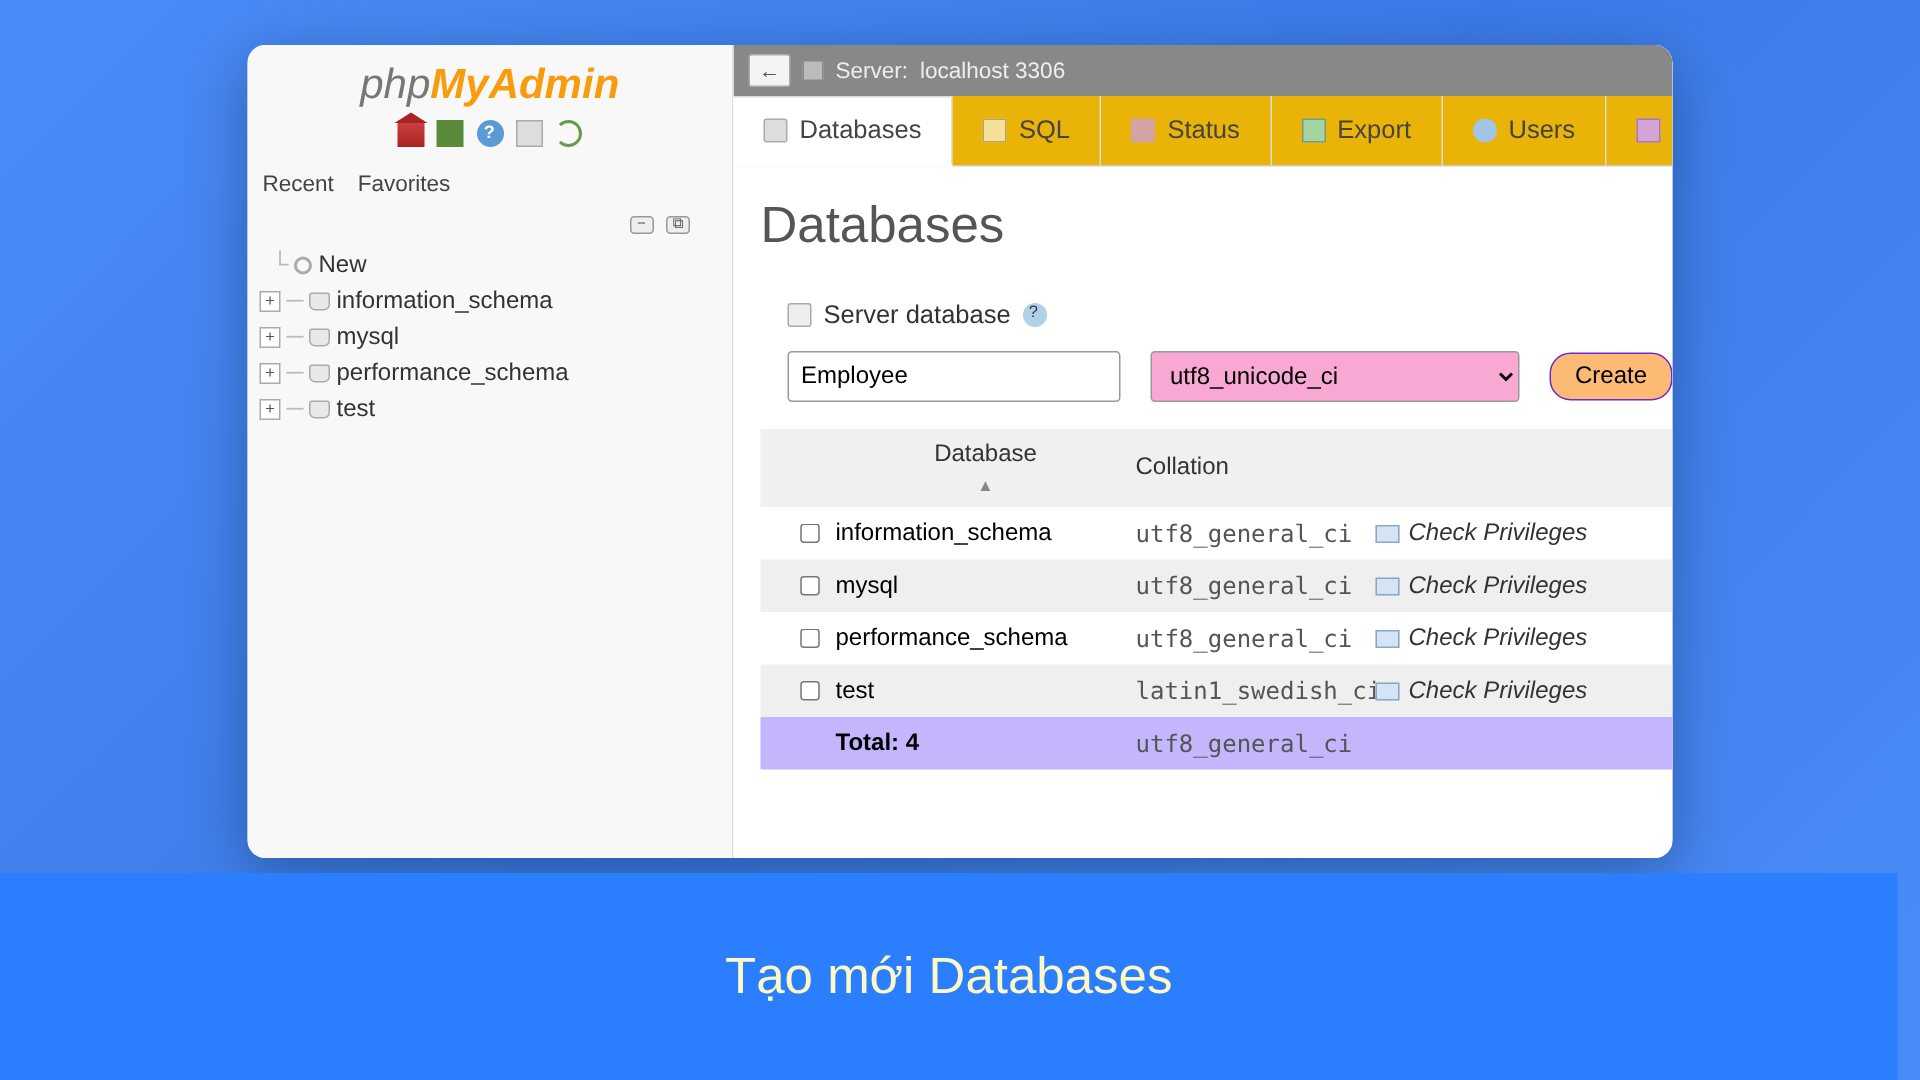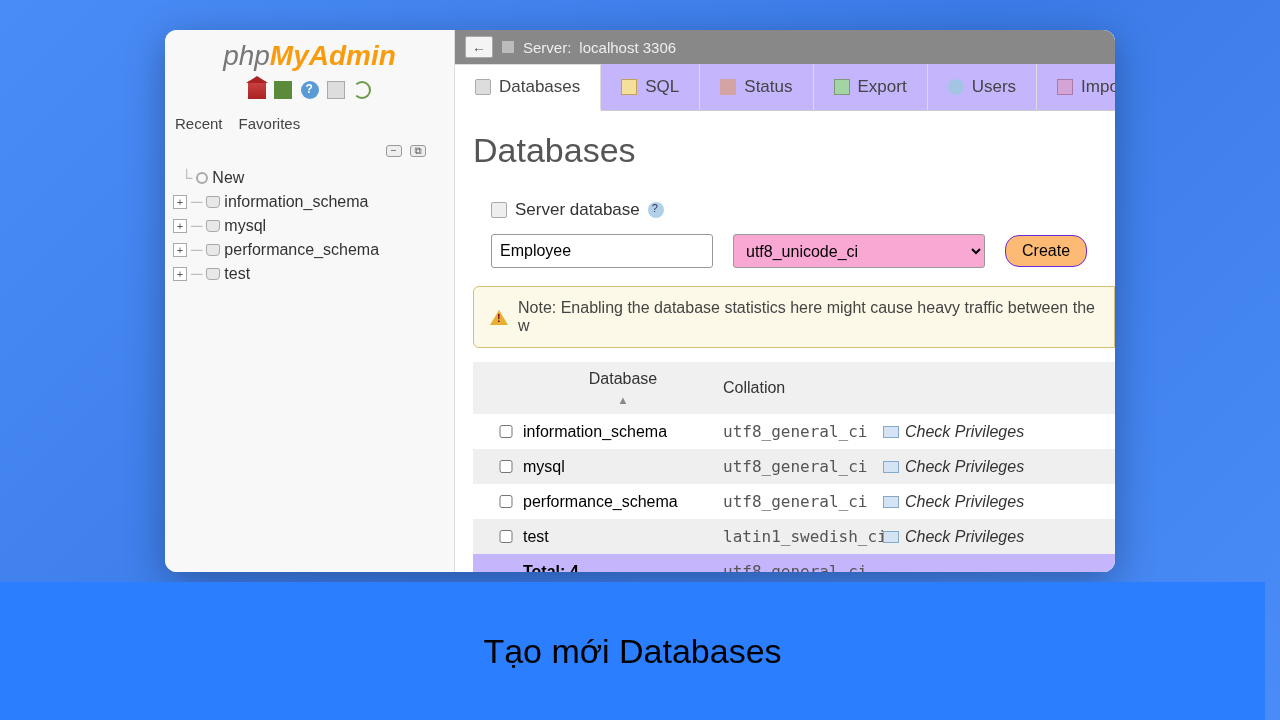--- a/index.html
+++ b/index.html
@@ -16,21 +16,21 @@
   .app-window {
     background: #fff;
     border-radius: 12px;
     box-shadow: 0 10px 40px rgba(0,0,0,0.3);
     height: 542px;
     display: flex;
     overflow: hidden;
     position: relative;
   }
   .sidebar {
-    width: 290px;
+    width: 324px;
     background: #f8f8f8;
     border-right: 1px solid #ddd;
     flex-shrink: 0;
   }
   .logo {
     text-align: center;
     padding: 10px 0 2px;
     font-size: 28px;
     font-weight: bold;
     font-style: italic;
@@ -100,21 +100,21 @@
     color:#444;
     border-right:1px solid #ddd;
     cursor:pointer;
   }
   .tab.active {
     background:#fff;
     border-bottom:2px solid #fff;
     margin-bottom:-1px;
     border-top:1px solid #ddd;
   }
-  .tab:not(.active) { background:#c4b5fd; }
+  .tab:not(.active) { background:#eab308; }
   .tab-ic { width:16px; height:16px; display:inline-block; }
   .tic-db { background:#ddd; border:1px solid #aaa; border-radius:2px; }
   .tic-sql { background:#f4e09a; border:1px solid #c4a050; }
   .tic-status { background:#d4a4a4; }
   .tic-users { background:#a4c4e4; border-radius:50%; }
   .tic-export { background:#a4d4a4; border:1px solid #7a9a7a; }
   .tic-import { background:#d4a4d4; border:1px solid #aa7aaa; }
 
   .content { padding: 20px 0 0 18px; }
   .page-title { font-size: 34px; color:#555; font-weight:normal; padding-bottom: 30px; }
@@ -168,21 +168,21 @@
 
   .caption-bar {
     position:absolute;
     left:0; right:15px;
     top: 582px;
     height: 138px;
     background:#2b7fff;
     display:flex;
     align-items:center;
     justify-content:center;
-    color:#000000;
+    color:#fef9c3;
     font-size:34px;
     font-weight:500;
   }
 </style>
 </head>
 <body>
 
 <div class="wrapper">
   <div class="app-window">
 
@@ -281,24 +281,20 @@
           <span class="help-ic"></span>
         </div>
         <div class="create-form">
           <input type="text" value="Employee" style="">
           <select>
             <option>utf8_unicode_ci</option>
           </select>
           <button class="create-btn">Create</button>
         </div>
 
-        <div class="note-box">
-          <span class="warn-ic"></span>
-          <span>Note: Enabling the database statistics here might cause heavy traffic between the w</span>
-        </div>
 
         <div class="db-table">
           <div class="db-table-head">
             <span></span>
             <span class="col-db">
               <span>Database</span>
               <span class="sort-ic">▲</span>
             </span>
             <span>Collation</span>
             <span></span>

